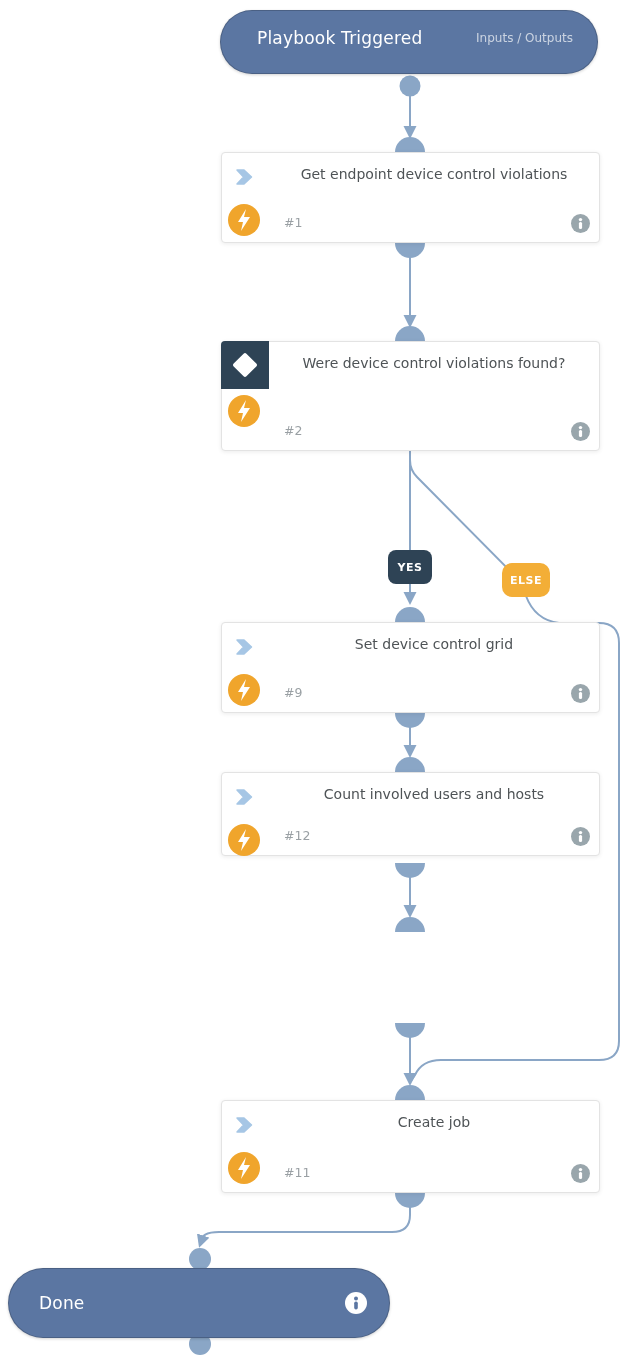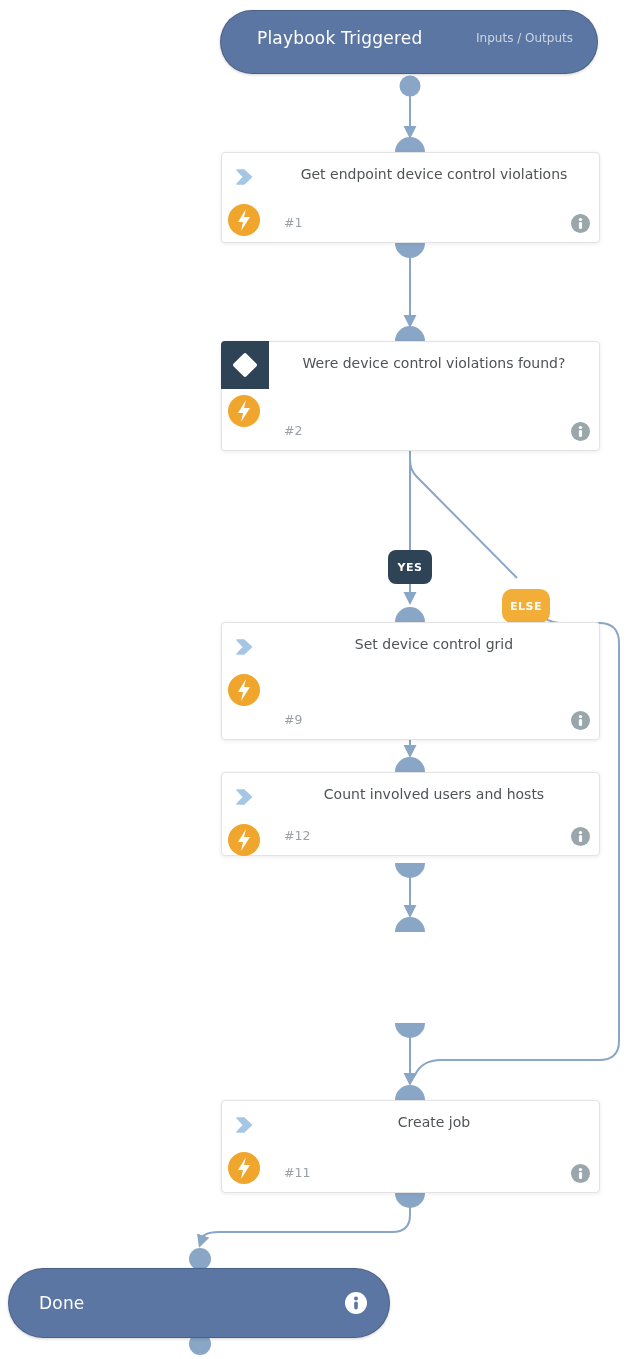--- a/index.html
+++ b/index.html
@@ -39,21 +39,21 @@
   .card .tid{position:absolute;left:62px;bottom:12px;font-size:12.5px;color:var(--id-color);}
   .card .info{position:absolute;right:9px;bottom:9px;width:19px;height:19px;cursor:pointer;}
 
   .cond-square{position:absolute;left:-1px;top:-1px;width:48px;height:48px;background:var(--dark-slate);
         border-radius:4px 0 0 0;display:flex;align-items:center;justify-content:center;}
   .cond-diamond{width:18px;height:18px;background:#ffffff;transform:rotate(45deg);border-radius:2px;}
 
   .badge{position:absolute;color:#ffffff;font-size:11px;font-weight:bold;letter-spacing:.5px;
         display:flex;align-items:center;justify-content:center;box-sizing:border-box;}
   .badge.yes{left:388px;top:550px;width:44px;height:34px;background:var(--dark-slate);border-radius:8px;}
-  .badge.else{left:502px;top:589px;width:48px;height:34px;background:var(--else-orange);border-radius:10px;}
+  .badge.else{left:502px;top:563px;width:48px;height:34px;background:var(--else-orange);border-radius:10px;}
 
   .bolt-circle{fill:var(--bolt-orange);}
   .chev{fill:var(--chevron-blue);stroke:var(--chevron-blue);stroke-width:1.5;stroke-linejoin:round;}
   .info-bg{fill:var(--info-gray);}
   .info-glyph{fill:#ffffff;}
   .done-info-bg{fill:#ffffff;}
   .done-info-glyph{fill:var(--node-blue);}
 </style>
 </head>
 <body>
@@ -146,21 +146,21 @@
           <circle class="info-bg" cx="9.5" cy="9.5" r="9.5"></circle>
           <circle class="info-glyph" cx="9.5" cy="5.6" r="1.7"></circle>
           <rect class="info-glyph" x="7.9" y="8.1" width="3.2" height="7" rx="1.5"></rect>
         </svg>
     </span>
   </div>
 
   <div class="badge yes">YES</div>
   <div class="badge else">ELSE</div>
 
-  <div class="card" style="top:622px;height:118px">
+  <div class="card" style="top:622px;height:91px">
     <span class="chevron">
       <svg width="20" height="20" viewBox="0 0 20 20">
           <path class="chev" d="M3,3 L10,3 L17.5,10 L10,17 L3,17 L9.5,10 Z"></path>
         </svg>
     </span>
     <div class="title">Set device control grid</div>
     <span class="bolt">
       <svg width="32" height="32" viewBox="0 0 32 32">
           <circle class="bolt-circle" cx="16" cy="16" r="16"></circle>
           <polygon fill="#fff" points="18,5 10,18 15,18 13,27 22,13 16,13"></polygon>

